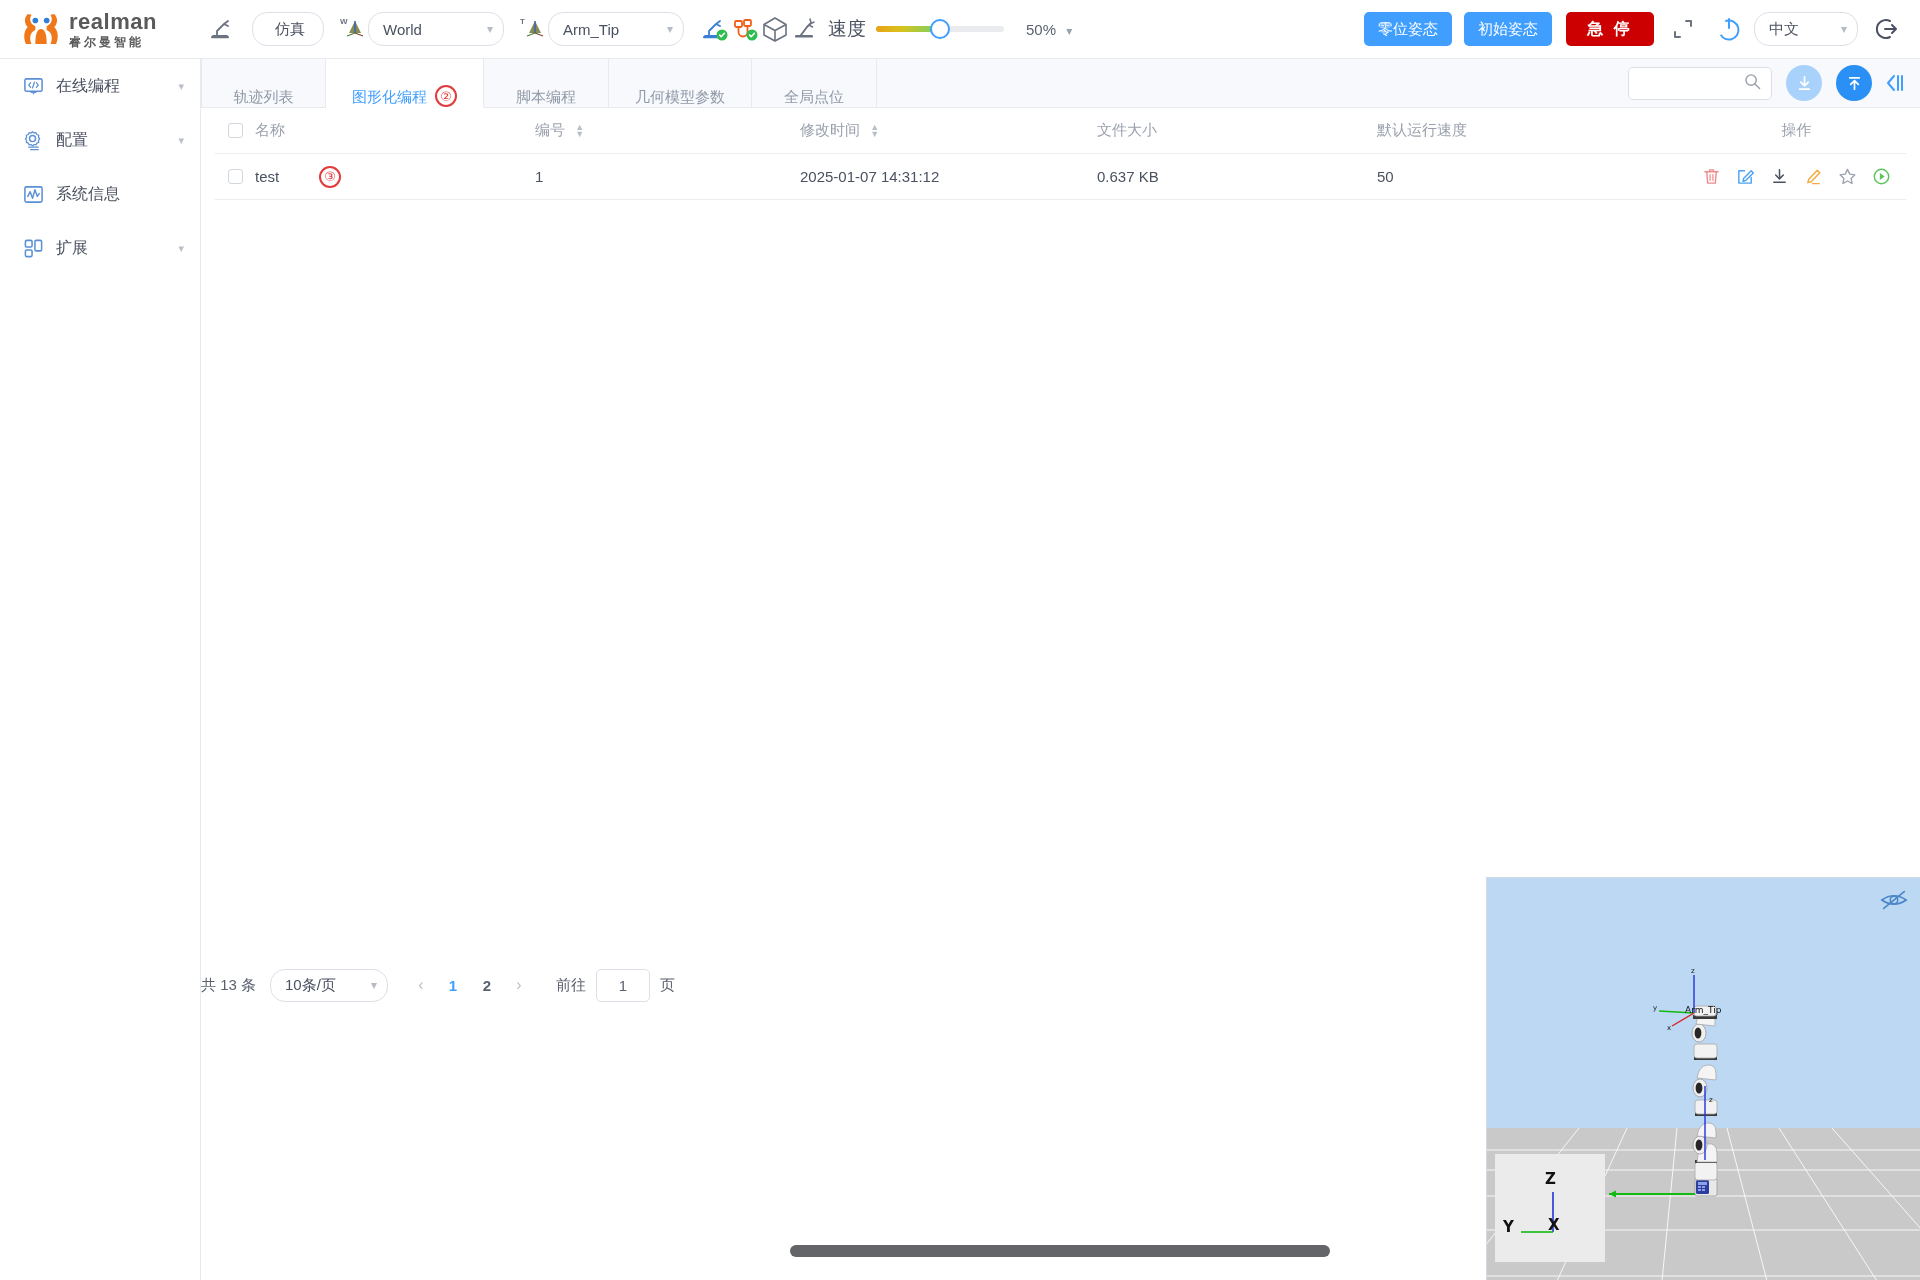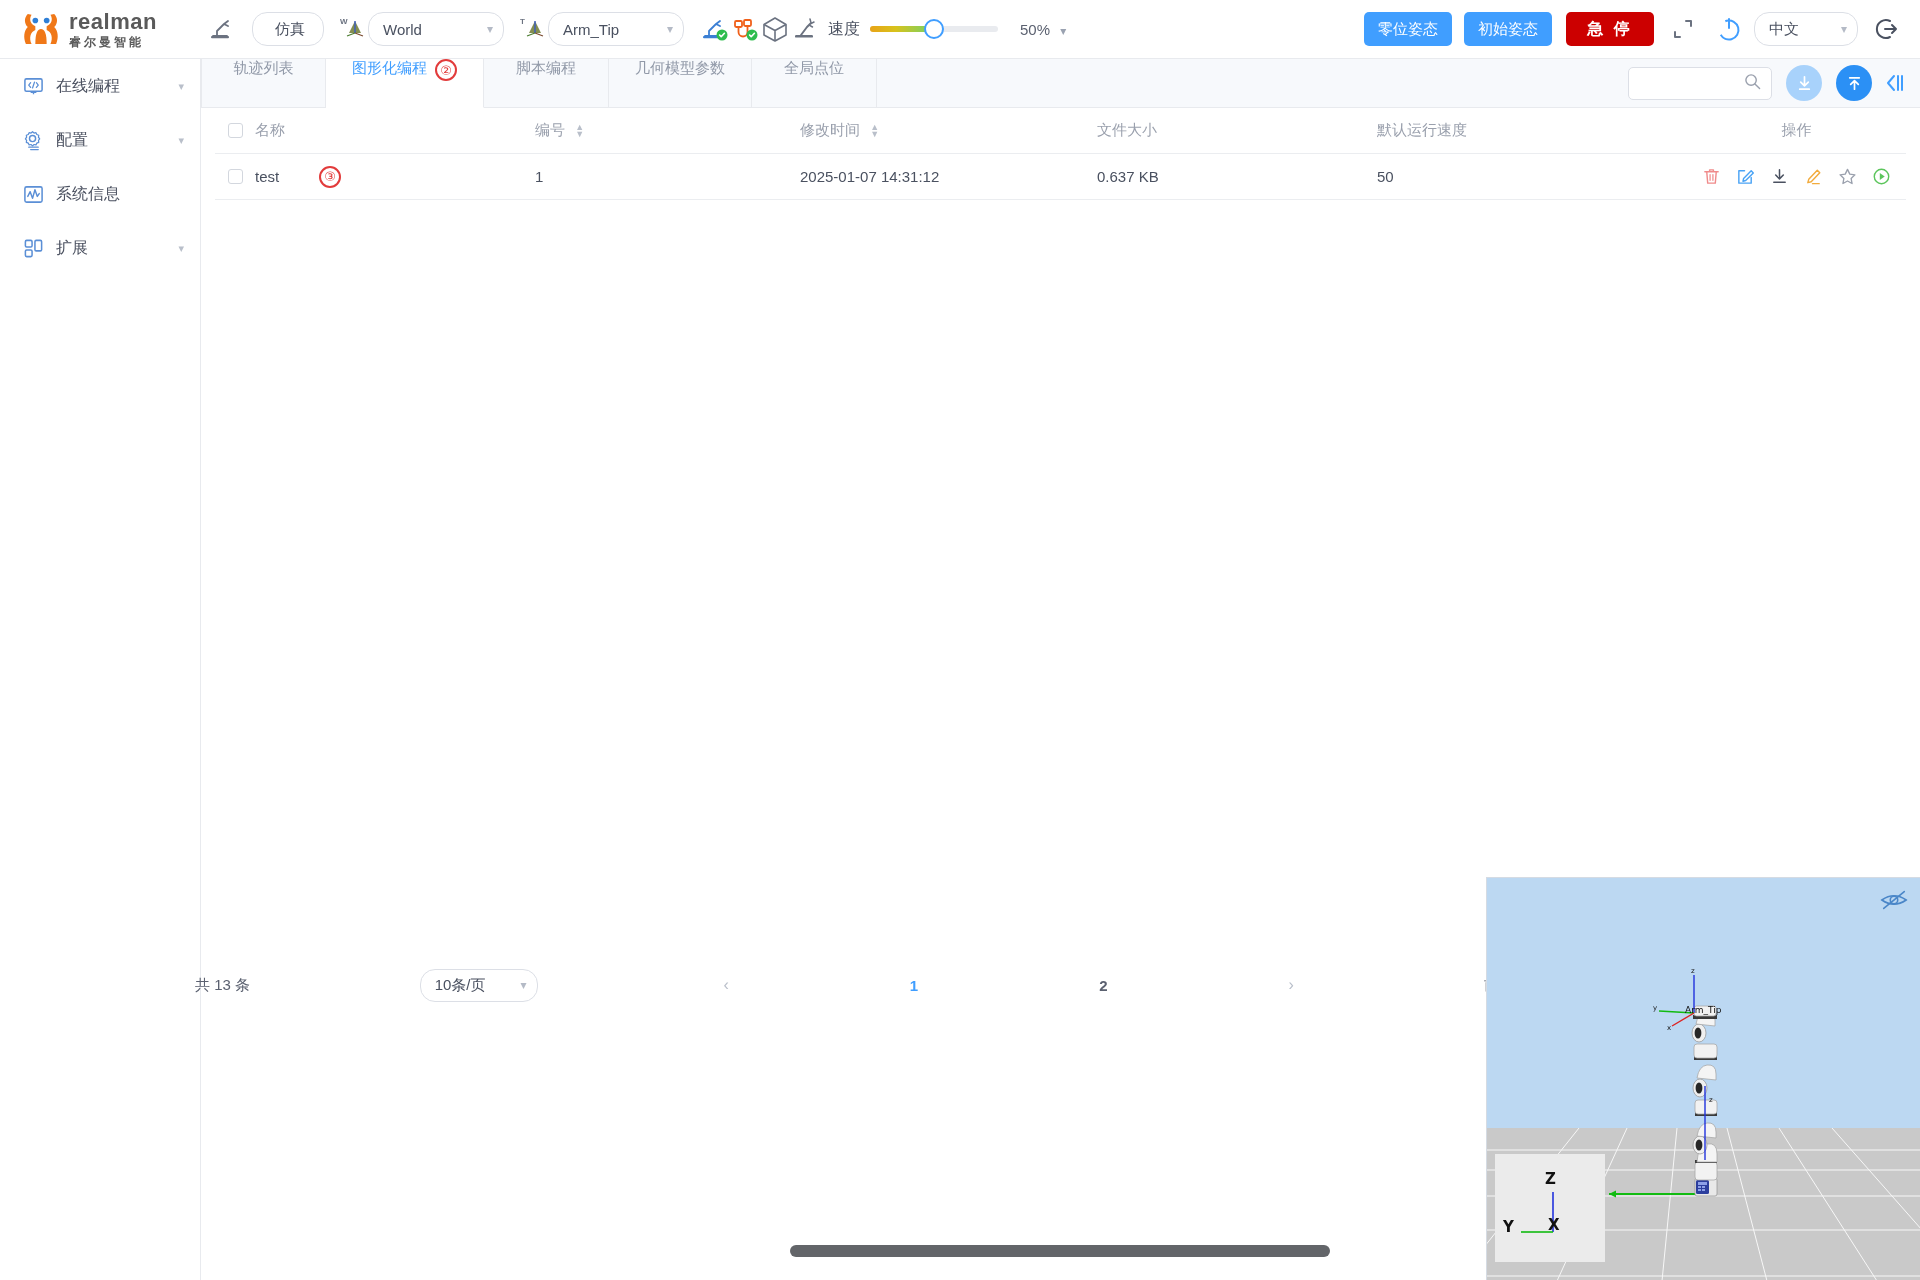--- a/index.html
+++ b/index.html
@@ -32,21 +32,21 @@
     font-size:15px;color:#4a5160;justify-content:space-between;
   }
   .sel .cv{margin-left:18px;color:#b4bac6;font-size:12px;}
   .sim-box{width:72px;justify-content:center;}
   .world-box{width:136px;}
   .tip-box{width:136px;}
 
   .frame-ico{width:26px;height:30px;position:relative;flex:0 0 auto;margin-right:2px;}
   .frame-ico .lbl{position:absolute;font-size:8px;color:#6b7280;font-weight:bold;}
 
-  .speed-label{font-size:16px;color:#4a5160;margin:0 10px 0 8px;}
+  .speed-label{font-size:19px;color:#4a5160;margin:0 10px 0 8px;}
   .slider{position:relative;width:128px;height:6px;border-radius:3px;background:#e9ebef;}
   .slider .fill{position:absolute;left:0;top:0;height:6px;width:50%;border-radius:3px;
     background:linear-gradient(90deg,#e8a317 0%,#d8c21c 40%,#6fd36a 100%);}
   .slider .knob{position:absolute;left:50%;top:50%;transform:translate(-50%,-50%);
     width:20px;height:20px;border-radius:50%;background:#fff;border:2px solid #409eff;box-sizing:border-box;}
   .pct{font-size:15px;color:#5b6170;margin-left:22px;}
   .pct .cv{color:#9aa2b1;font-size:12px;margin-left:6px;}
 
   .spacer{flex:1 1 auto;}
 
@@ -86,21 +86,21 @@
   .nav-item.active .marker{margin-left:auto;}
 
   
   .content{position:absolute;left:201px;top:59px;width:1719px;height:1221px;background:#fff;}
 
   .tabbar{
     position:relative;height:49px;background:#f7f9fc;border-bottom:1px solid #e8eaee;
     display:flex;align-items:stretch;box-sizing:border-box;
   }
   .tab{
-    min-width:125px;padding:0 26px;display:flex;align-items:flex-start;justify-content:center;
+    min-width:125px;padding:0 26px;display:flex;align-items:flex-end;justify-content:center;
     font-size:15px;color:#9199a8;cursor:pointer;box-sizing:border-box;
     border-right:1px solid #e8eaee;position:relative;
   }
   .tab:first-child{border-left:1px solid #e8eaee;}
   .tab.active{background:#fff;color:#409eff;border-bottom:1px solid #fff;margin-bottom:-1px;}
   .tab .marker{margin-left:8px;width:22px;height:22px;font-size:13px;}
 
   .tabbar-right{margin-left:auto;display:flex;align-items:center;padding-right:14px;}
   .search{
     width:144px;height:33px;border:1px solid #dcdfe6;border-radius:5px;background:#fff;
@@ -129,22 +129,22 @@
   .c-time{width:265px;flex:0 0 auto;}
   .c-size{width:280px;flex:0 0 auto;margin-left:32px;}
   .c-speed{width:310px;flex:0 0 auto;}
   .c-act{flex:1 1 auto;display:flex;align-items:center;justify-content:center;gap:12px;}
   .sort{display:inline-flex;flex-direction:column;margin-left:6px;line-height:0;vertical-align:middle;}
   .sort i{font-style:normal;font-size:9px;color:#b9bfca;line-height:7px;}
   .act-ico{width:22px;height:22px;display:flex;align-items:center;justify-content:center;cursor:pointer;}
 
   
   .pager{
-    position:absolute;left:195px;top:965px;width:1719px;height:40px;
-    display:flex;align-items:center;justify-content:space-between;font-size:15px;color:#5b6170;
+    position:absolute;left:201px;top:965px;width:1719px;height:40px;
+    display:flex;align-items:center;justify-content:flex-start;font-size:15px;color:#5b6170;
   }
   .pager .total{margin-right:14px;}
   .pg-size{width:118px;height:33px;}
   .pg-arrow{width:30px;height:30px;display:flex;align-items:center;justify-content:center;
     color:#b9bfca;font-size:16px;cursor:pointer;}
   .pg-num{min-width:26px;height:30px;display:flex;align-items:center;justify-content:center;
     font-size:15px;color:#5b6170;cursor:pointer;margin:0 4px;font-weight:bold;}
   .pg-num.active{color:#409eff;}
   .goto{margin-left:22px;margin-right:10px;}
   .goto-input{

